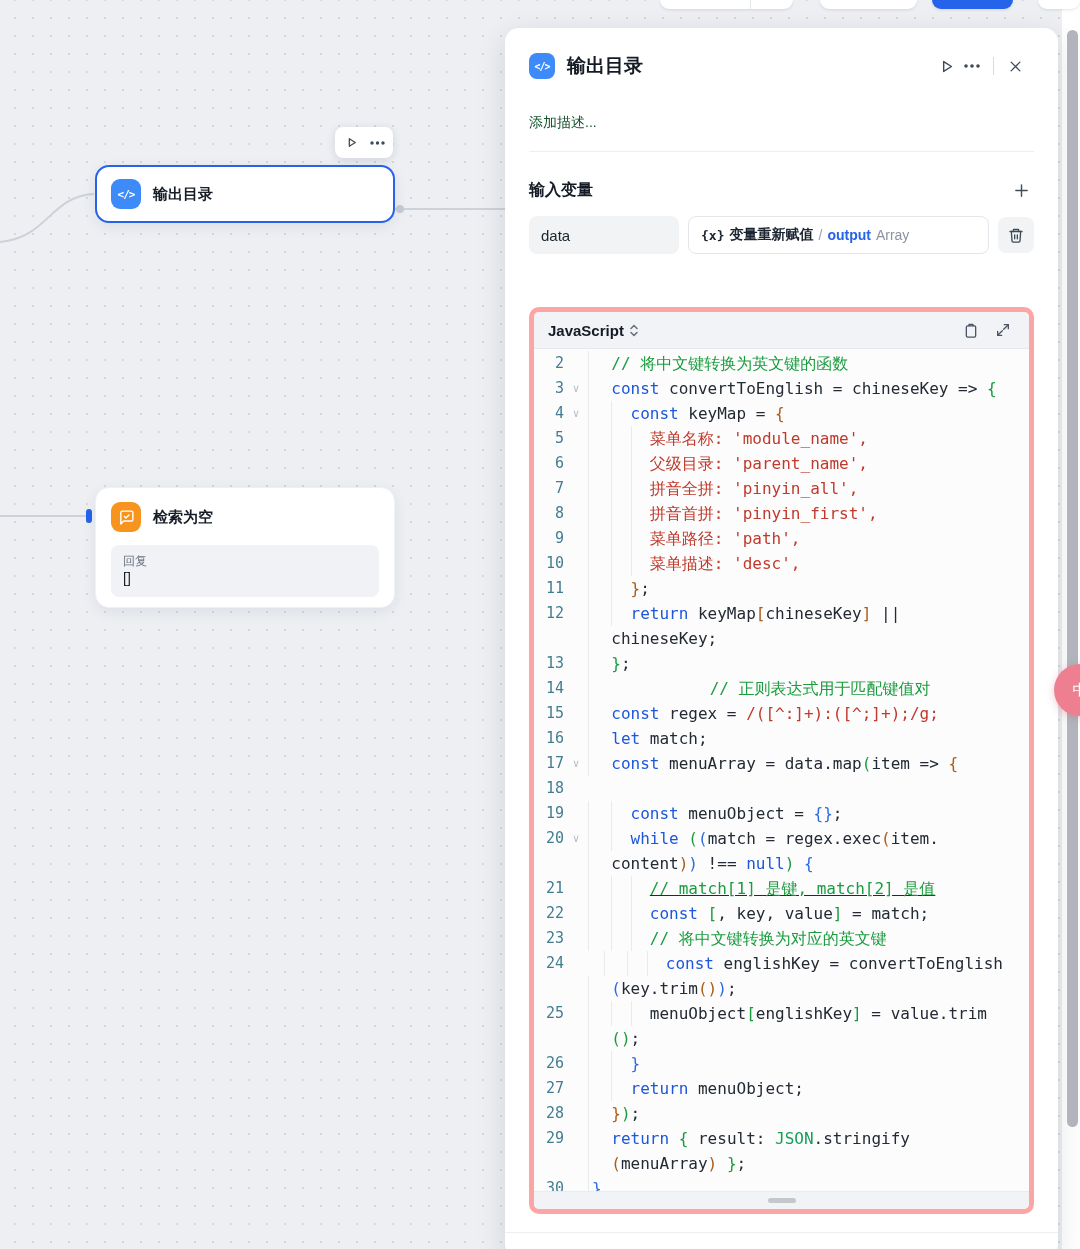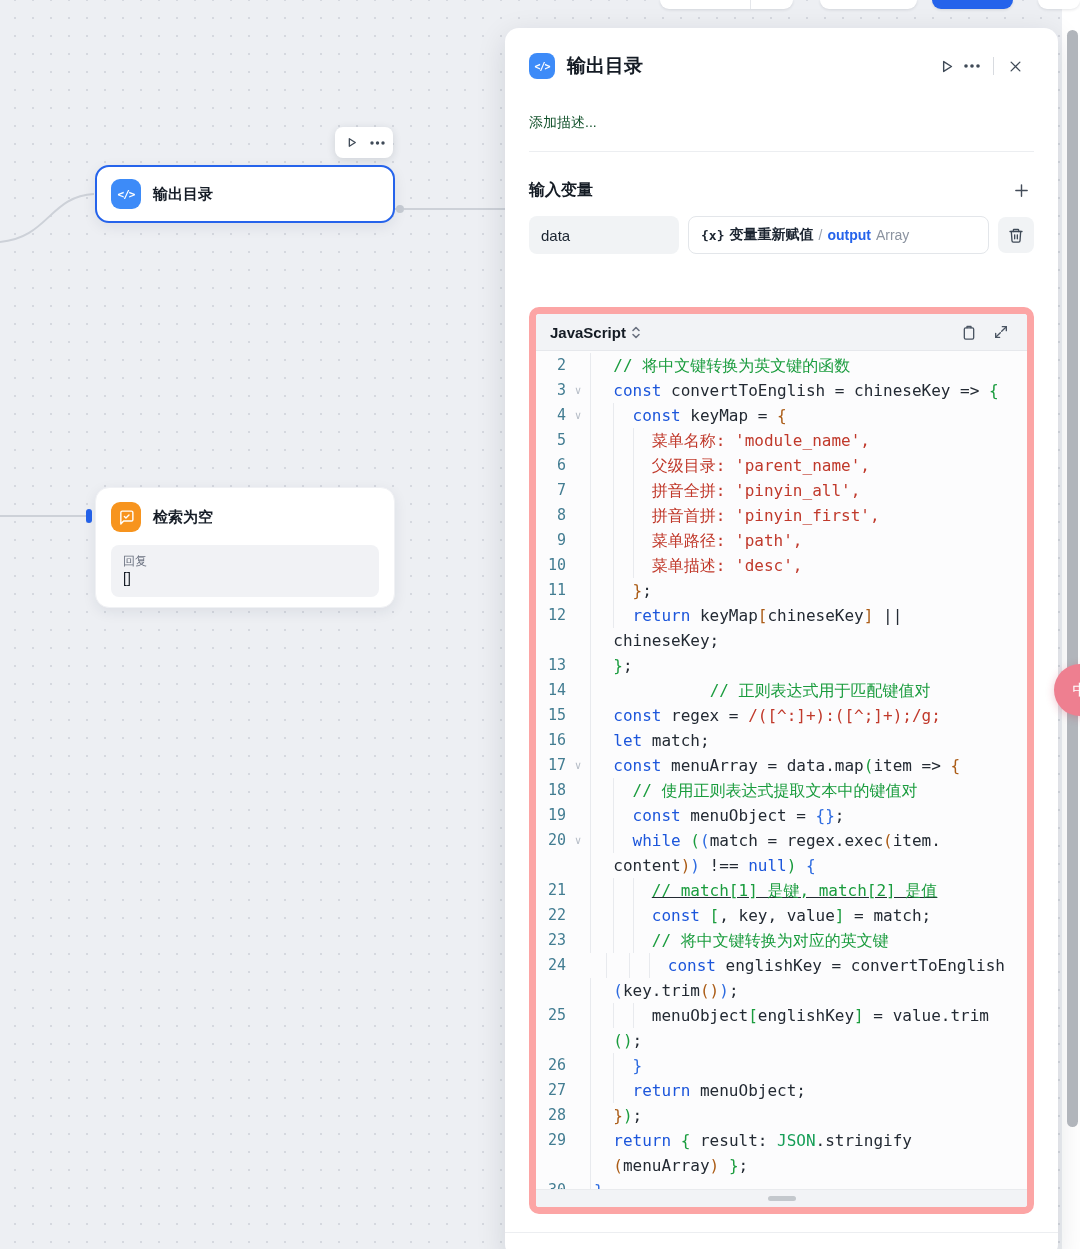--- a/index.html
+++ b/index.html
@@ -60,21 +60,21 @@
     align-items:center;padding:0 12px;font-size:14px;gap:5px;white-space:nowrap;overflow:hidden;}
   .ref-badge{font-weight:700;font-size:13px;color:#1b2430;font-family:"DejaVu Sans Mono",monospace;}
   .ref-node{font-weight:600;color:#1b2430;}
   .ref-sep{color:#9aa2ae;}
   .ref-field{color:var(--accent-blue);font-weight:600;}
   .ref-type{color:#8b93a0;}
   .trash-btn{width:36px;height:36px;background:#f1f3f5;border-radius:8px;display:flex;align-items:center;
     justify-content:center;flex:none;cursor:pointer;}
 
   
-  .code-block{margin:53px 24px 0;height:907px;border:7px solid #fca5a5;border-radius:10px;overflow:hidden;
+  .code-block{margin:53px 24px 0;height:907px;border:5px solid #fca5a5;border-radius:10px;overflow:hidden;
     background:#fcfcfd;display:flex;flex-direction:column;}
   .code-head{height:37px;background:#f2f3f6;border-bottom:1px solid #e6e8ec;display:flex;align-items:center;
     padding:0 14px;flex:none;}
   .code-lang{font-size:15px;font-weight:700;color:#141b24;}
   .lang-chevrons{margin-left:5px;margin-right:auto;display:flex;align-items:center;cursor:pointer;}
   .code-head .hbtn{width:24px;height:24px;margin-left:8px;}
   .code-lines{flex:1;padding-top:2px;overflow:hidden;}
   .crow{display:flex;height:25px;line-height:25px;white-space:pre;
     font-family:"DejaVu Sans Mono",monospace;font-size:16px;}
   .lnum{width:30px;text-align:right;color:var(--line-number);font-size:15px;flex:none;}
@@ -247,21 +247,21 @@
         <div class="crow"><span class="lnum">9</span><span class="fold"></span><span class="ctext" style="padding-left: calc(6ch + 3px);"><span class="guide" style="left: calc(2ch + 3px);"></span><span class="guide" style="left: calc(4ch + 3px);"></span><span class="tk-r">菜单路径: 'path',</span></span></div>
         <div class="crow"><span class="lnum">10</span><span class="fold"></span><span class="ctext" style="padding-left: calc(6ch + 3px);"><span class="guide" style="left: calc(2ch + 3px);"></span><span class="guide" style="left: calc(4ch + 3px);"></span><span class="tk-r">菜单描述: 'desc',</span></span></div>
         <div class="crow"><span class="lnum">11</span><span class="fold"></span><span class="ctext" style="padding-left: calc(4ch + 3px);"><span class="guide" style="left: calc(2ch + 3px);"></span><span class="tk-o">}</span><span class="tk-t">;</span></span></div>
         <div class="crow"><span class="lnum">12</span><span class="fold"></span><span class="ctext" style="padding-left: calc(4ch + 3px);"><span class="guide" style="left: calc(2ch + 3px);"></span><span class="tk-k">return</span><span class="tk-t"> keyMap</span><span class="tk-o">[</span><span class="tk-t">chineseKey</span><span class="tk-o">]</span><span class="tk-t"> ||</span></span></div>
         <div class="crow"><span class="lnum"></span><span class="fold"></span><span class="ctext" style="padding-left: calc(2ch + 3px);"><span class="tk-t">chineseKey;</span></span></div>
         <div class="crow"><span class="lnum">13</span><span class="fold"></span><span class="ctext" style="padding-left: calc(2ch + 3px);"><span class="tk-g">}</span><span class="tk-t">;</span></span></div>
         <div class="crow"><span class="lnum">14</span><span class="fold"></span><span class="ctext" style="padding-left: calc(2ch + 3px); text-align: center;"><span class="tk-c">// 正则表达式用于匹配键值对</span></span></div>
         <div class="crow"><span class="lnum">15</span><span class="fold"></span><span class="ctext" style="padding-left: calc(2ch + 3px);"><span class="tk-k">const</span><span class="tk-t"> regex = </span><span class="tk-r">/([^:]+):([^;]+);/g;</span></span></div>
         <div class="crow"><span class="lnum">16</span><span class="fold"></span><span class="ctext" style="padding-left: calc(2ch + 3px);"><span class="tk-k">let</span><span class="tk-t"> match;</span></span></div>
         <div class="crow"><span class="lnum">17</span><span class="fold">∨</span><span class="ctext" style="padding-left: calc(2ch + 3px);"><span class="tk-k">const</span><span class="tk-t"> menuArray = data.map</span><span class="tk-g">(</span><span class="tk-t">item =&gt; </span><span class="tk-o">{</span></span></div>
-        <div class="crow"><span class="lnum">18</span><span class="fold"></span><span class="ctext" style="padding-left: calc(4ch + 3px);"><span class="guide" style="left: calc(2ch + 3px);"></span><span class="tk-c">// 使用正则表达式提取文本中的键值对</span></span></div>
+        <div class="crow"><span class="lnum">18</span><span class="fold"></span></div>
         <div class="crow"><span class="lnum">19</span><span class="fold"></span><span class="ctext" style="padding-left: calc(4ch + 3px);"><span class="guide" style="left: calc(2ch + 3px);"></span><span class="tk-k">const</span><span class="tk-t"> menuObject = </span><span class="tk-b">{}</span><span class="tk-t">;</span></span></div>
         <div class="crow"><span class="lnum">20</span><span class="fold">∨</span><span class="ctext" style="padding-left: calc(4ch + 3px);"><span class="guide" style="left: calc(2ch + 3px);"></span><span class="tk-k">while</span><span class="tk-t"> </span><span class="tk-g">(</span><span class="tk-b">(</span><span class="tk-t">match = regex.exec</span><span class="tk-o">(</span><span class="tk-t">item.</span></span></div>
         <div class="crow"><span class="lnum"></span><span class="fold"></span><span class="ctext" style="padding-left: calc(2ch + 3px);"><span class="tk-t">content</span><span class="tk-o">)</span><span class="tk-b">)</span><span class="tk-t"> !== </span><span class="tk-k">null</span><span class="tk-g">)</span><span class="tk-t"> </span><span class="tk-b">{</span></span></div>
         <div class="crow"><span class="lnum">21</span><span class="fold"></span><span class="ctext" style="padding-left: calc(6ch + 3px); text-decoration: underline;"><span class="guide" style="left: calc(2ch + 3px);"></span><span class="guide" style="left: calc(4ch + 3px);"></span><span class="tk-c">// match[1] 是键, match[2] 是值</span></span></div>
         <div class="crow"><span class="lnum">22</span><span class="fold"></span><span class="ctext" style="padding-left: calc(6ch + 3px);"><span class="guide" style="left: calc(2ch + 3px);"></span><span class="guide" style="left: calc(4ch + 3px);"></span><span class="tk-k">const</span><span class="tk-t"> </span><span class="tk-g">[</span><span class="tk-t">, key, value</span><span class="tk-g">]</span><span class="tk-t"> = match;</span></span></div>
         <div class="crow"><span class="lnum">23</span><span class="fold"></span><span class="ctext" style="padding-left: calc(6ch + 3px);"><span class="guide" style="left: calc(2ch + 3px);"></span><span class="guide" style="left: calc(4ch + 3px);"></span><span class="tk-c">// 将中文键转换为对应的英文键</span></span></div>
         <div class="crow"><span class="lnum">24</span><span class="fold"></span><span class="ctext" style="padding-left: calc(6ch + 3px); margin-left: 16px;"><span class="guide" style="left: calc(2ch + 3px);"></span><span class="guide" style="left: calc(4ch + 3px);"></span><span class="tk-k">const</span><span class="tk-t"> englishKey = convertToEnglish</span></span></div>
         <div class="crow"><span class="lnum"></span><span class="fold"></span><span class="ctext" style="padding-left: calc(2ch + 3px);"><span class="tk-b">(</span><span class="tk-t">key.trim</span><span class="tk-o">()</span><span class="tk-b">)</span><span class="tk-t">;</span></span></div>
         <div class="crow"><span class="lnum">25</span><span class="fold"></span><span class="ctext" style="padding-left: calc(6ch + 3px);"><span class="guide" style="left: calc(2ch + 3px);"></span><span class="guide" style="left: calc(4ch + 3px);"></span><span class="tk-t">menuObject</span><span class="tk-g">[</span><span class="tk-t">englishKey</span><span class="tk-g">]</span><span class="tk-t"> = value.trim</span></span></div>
         <div class="crow"><span class="lnum"></span><span class="fold"></span><span class="ctext" style="padding-left: calc(2ch + 3px);"><span class="tk-g">()</span><span class="tk-t">;</span></span></div>

